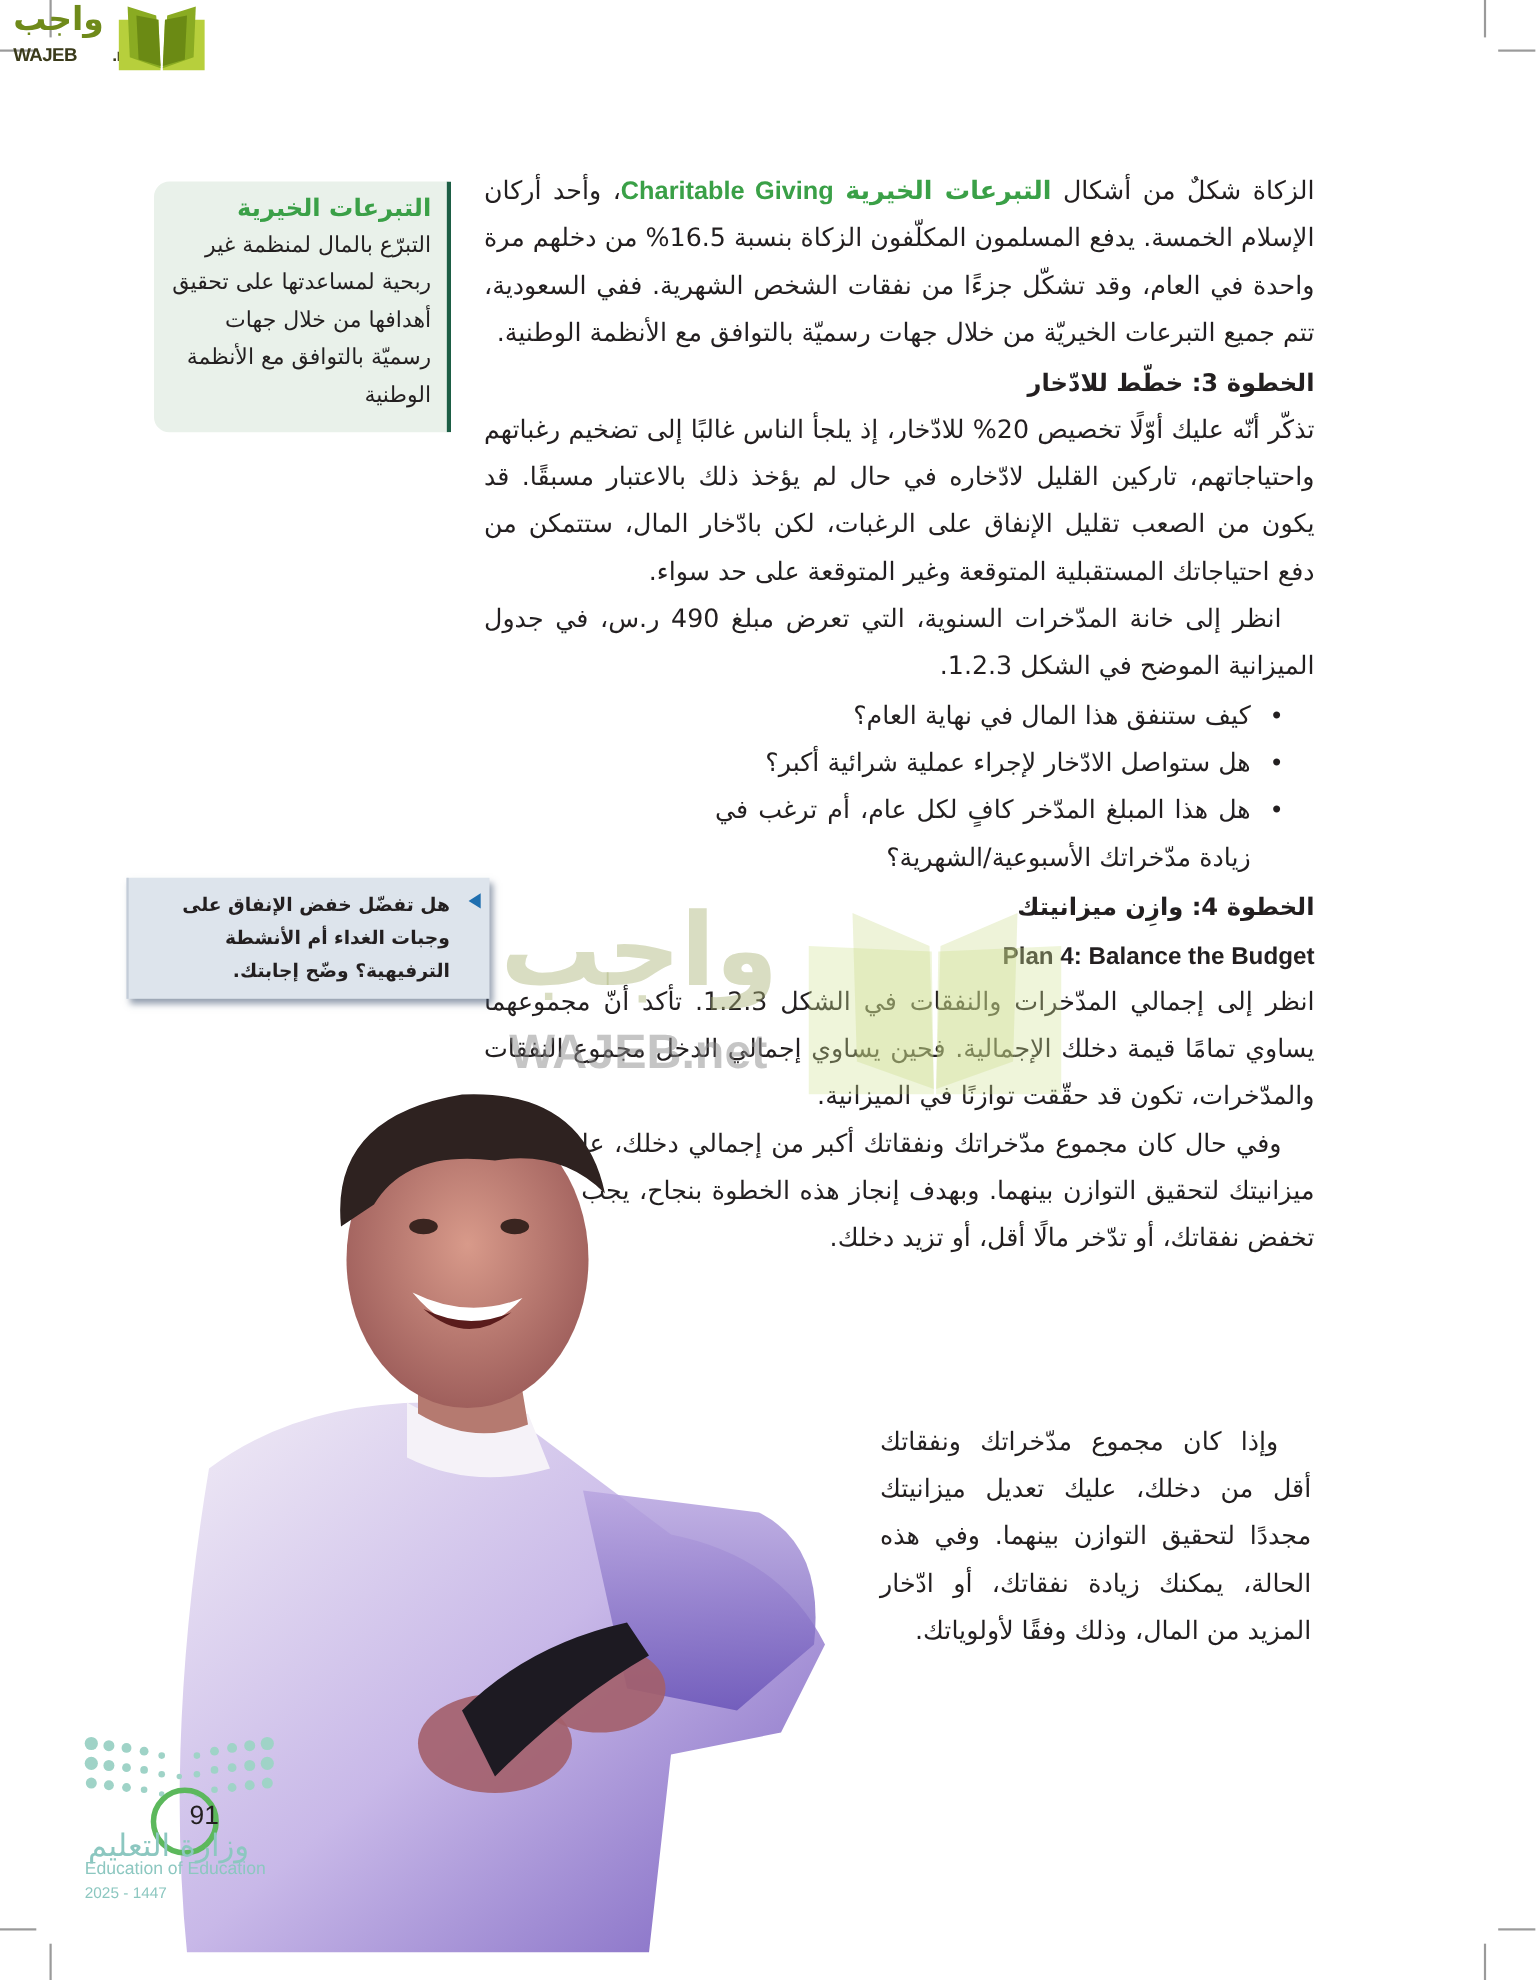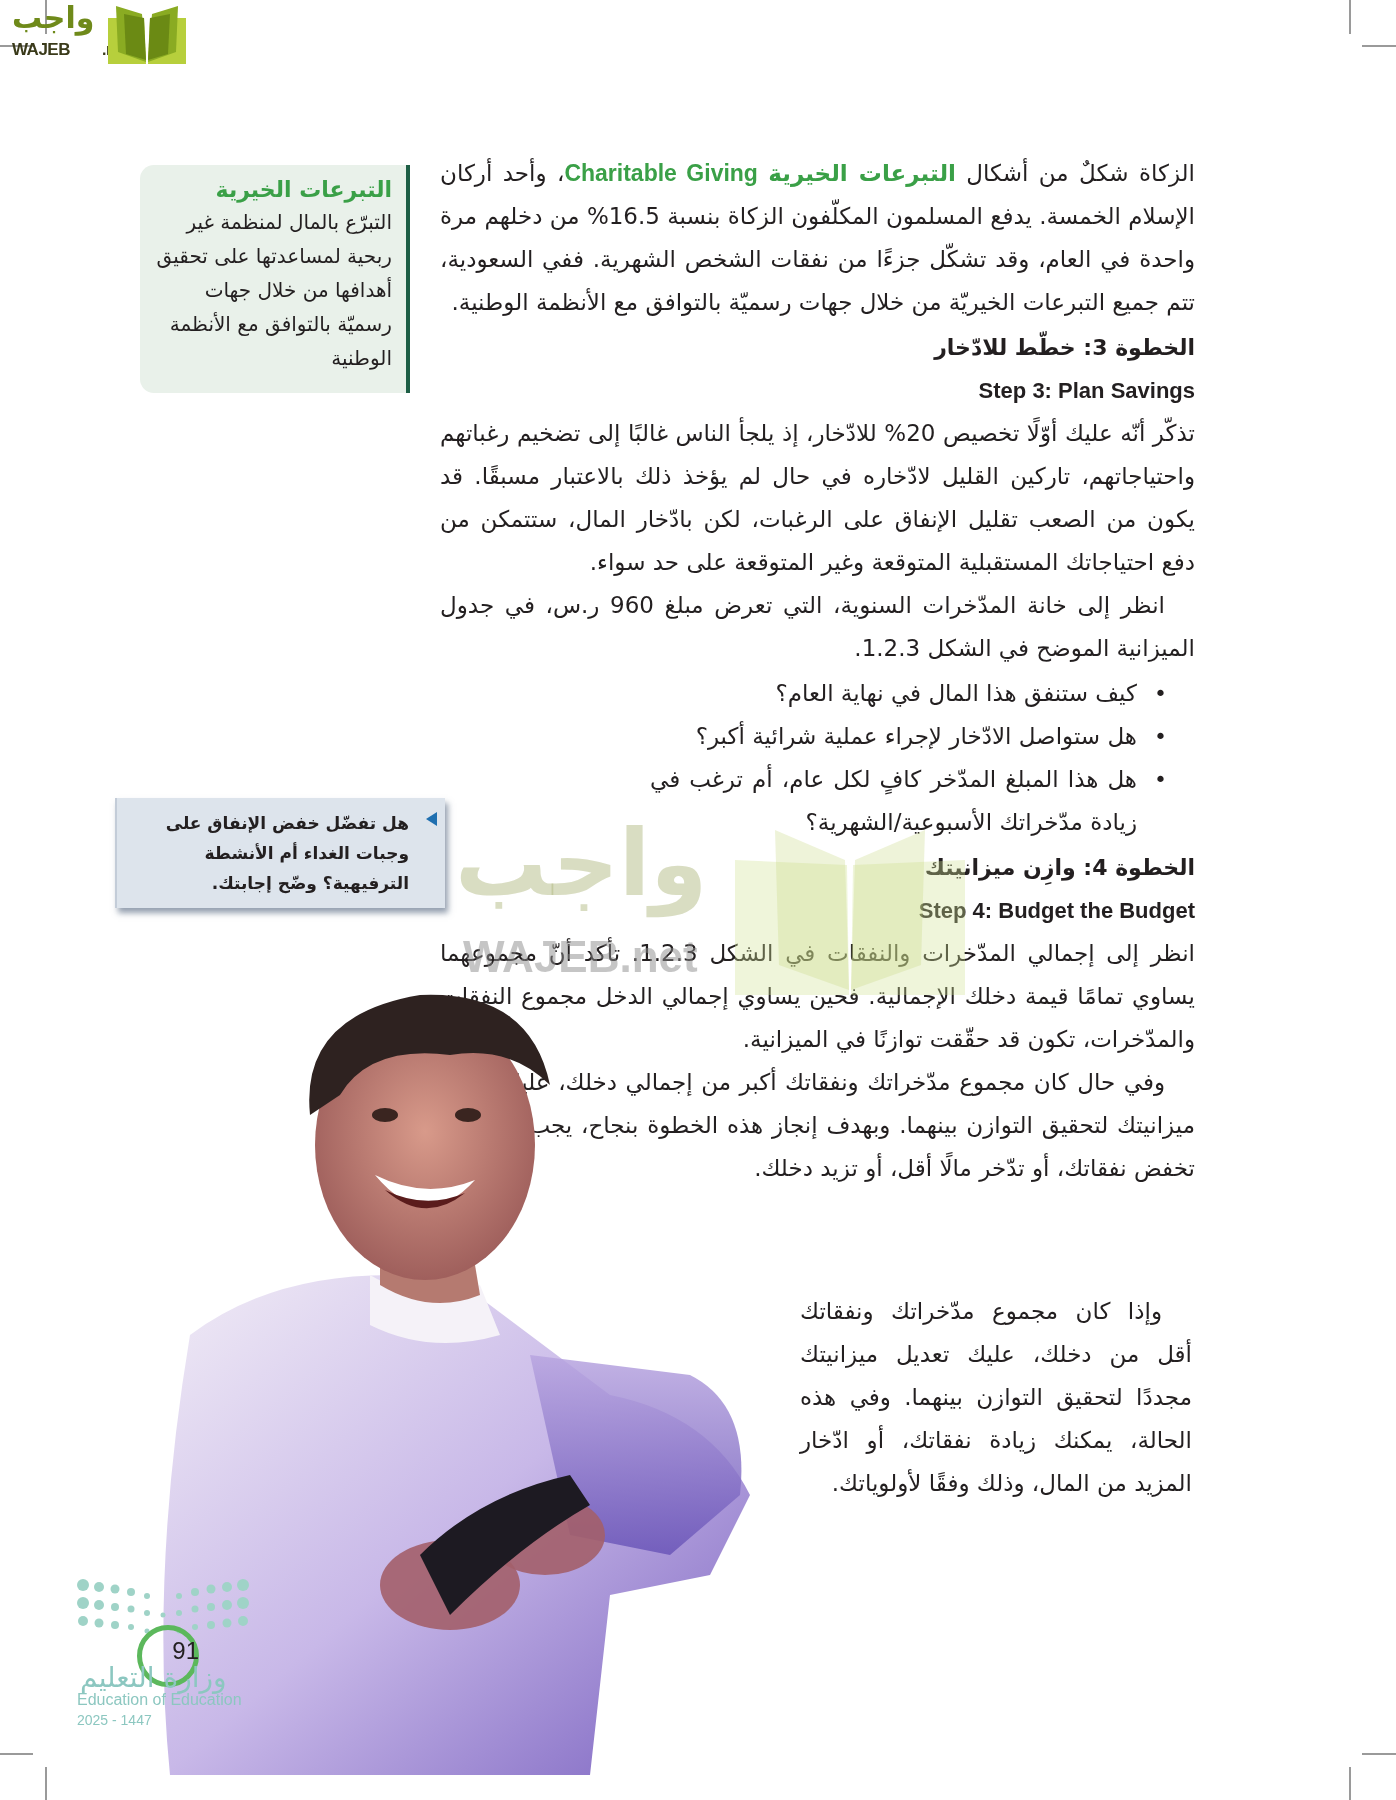--- a/index.html
+++ b/index.html
@@ -77,31 +77,30 @@
     <path d="M72 2 L46 10 L42 58 L70 48 Z" fill="#8aab22"></path>
     <path d="M18 10 L38 14 L40 56 L20 50 Z" fill="#6b8a14"></path>
     <path d="M64 10 L44 14 L42 56 L62 50 Z" fill="#6b8a14"></path>
   </svg>
 </div>
 
 <div id="main-col">
   <p class="para"><span>الزكاة شكلٌ من أشكال </span><span class="kw-green">التبرعات الخيرية</span> <span class="kw-en">Charitable Giving</span><span>، وأحد أركان الإسلام الخمسة. يدفع المسلمون المكلّفون الزكاة بنسبة 16.5% من دخلهم مرة واحدة في العام، وقد تشكّل جزءًا من نفقات الشخص الشهرية. ففي السعودية، تتم جميع التبرعات الخيريّة من خلال جهات رسميّة بالتوافق مع الأنظمة الوطنية.</span></p>
 
   <p class="heading-ar" style="margin-top:4px;">الخطوة 3: خطّط للادّخار</p>
-  <p class="heading-en">Step 3: Plan Savings</p>
   <p class="para">تذكّر أنّه عليك أوّلًا تخصيص 20% للادّخار، إذ يلجأ الناس غالبًا إلى تضخيم رغباتهم واحتياجاتهم، تاركين القليل لادّخاره في حال لم يؤخذ ذلك بالاعتبار مسبقًا. قد يكون من الصعب تقليل الإنفاق على الرغبات، لكن بادّخار المال، ستتمكن من دفع احتياجاتك المستقبلية المتوقعة وغير المتوقعة على حد سواء.</p>
-  <p class="para indent">انظر إلى خانة المدّخرات السنوية، التي تعرض مبلغ 960 ر.س، في جدول الميزانية الموضح في الشكل 1.2.3.</p>
+  <p class="para indent">انظر إلى خانة المدّخرات السنوية، التي تعرض مبلغ 490 ر.س، في جدول الميزانية الموضح في الشكل 1.2.3.</p>
   <ul class="qs">
     <li>كيف ستنفق هذا المال في نهاية العام؟</li>
     <li>هل ستواصل الادّخار لإجراء عملية شرائية أكبر؟</li>
     <li style="padding-left:210px;">هل هذا المبلغ المدّخر كافٍ لكل عام، أم ترغب في زيادة مدّخراتك الأسبوعية/الشهرية؟</li>
   </ul>
 
   <p class="heading-ar" style="margin-top:8px;">الخطوة 4: وازِن ميزانيتك</p>
-  <p class="heading-en">Step 4: Budget the Budget</p>
+  <p class="heading-en">Plan 4: Balance the Budget</p>
   <p class="para">انظر إلى إجمالي المدّخرات والنفقات في الشكل 1.2.3. تأكد أنّ مجموعهما يساوي تمامًا قيمة دخلك الإجمالية. فحين يساوي إجمالي الدخل مجموع النفقات والمدّخرات، تكون قد حقّقت توازنًا في الميزانية.</p>
   <p class="para indent" style="padding-left:0;">وفي حال كان مجموع مدّخراتك ونفقاتك أكبر من إجمالي دخلك، عليك تعديل ميزانيتك لتحقيق التوازن بينهما. وبهدف إنجاز هذه الخطوة بنجاح، يجب عليك أن تخفض نفقاتك، أو تدّخر مالًا أقل، أو تزيد دخلك.</p>
 </div>
 
 <div id="narrow-col">
   <p class="indent" style="margin:0;">وإذا كان مجموع مدّخراتك ونفقاتك أقل من دخلك، عليك تعديل ميزانيتك مجددًا لتحقيق التوازن بينهما. وفي هذه الحالة، يمكنك زيادة نفقاتك، أو ادّخار المزيد من المال، وذلك وفقًا لأولوياتك.</p>
 </div>
 
 <div id="def-box">
   <div class="t">التبرعات الخيرية</div>

